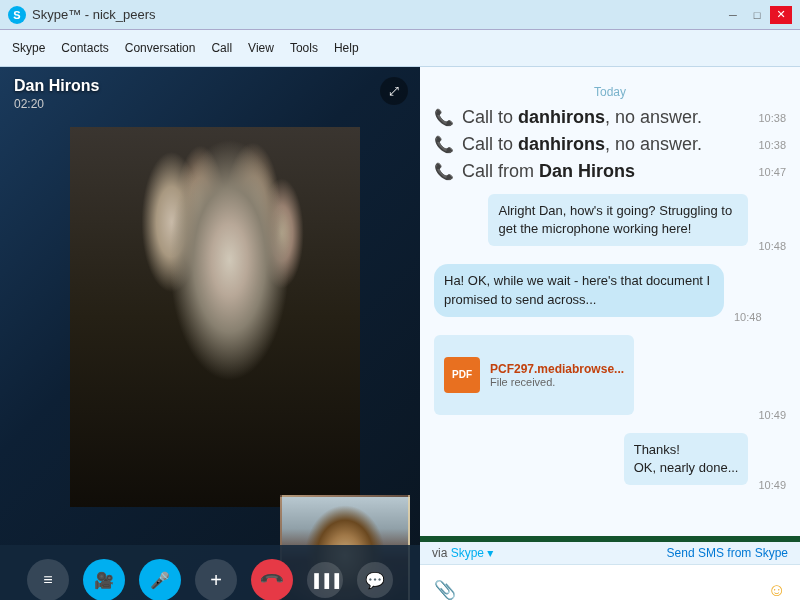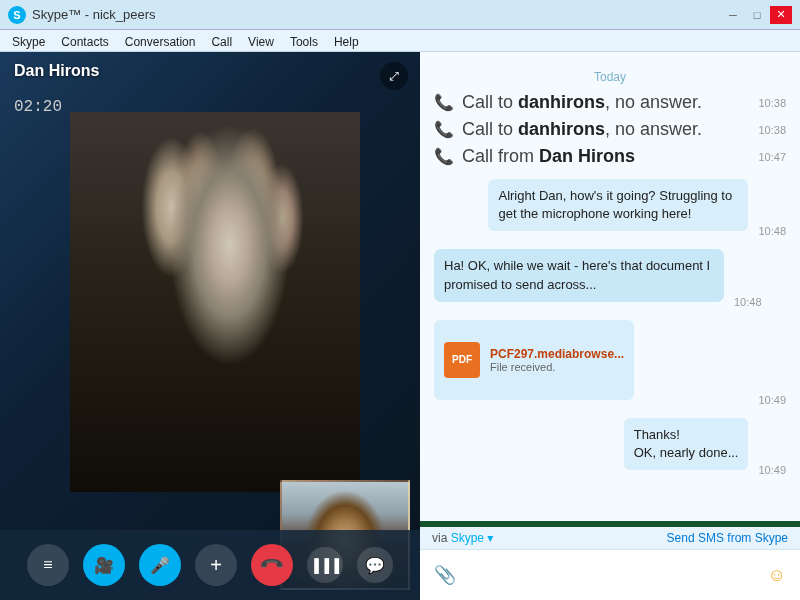--- a/index.html
+++ b/index.html
@@ -19,24 +19,24 @@
     #titlebar .skype-icon-title { width: 18px; height: 18px; background: #00aff0; border-radius: 50%; display: flex; align-items: center; justify-content: center; color: white; font-weight: bold; font-size: 11px; }
     #titlebar .title-text { font-size: 13px; color: #333; }
     #titlebar .win-controls { display: flex; gap: 2px; }
     #titlebar .win-btn { width: 22px; height: 18px; display: flex; align-items: center; justify-content: center; font-size: 11px; cursor: pointer; border: none; }
     #titlebar .win-btn-min { background: #d0e8f5; color: #555; }
     #titlebar .win-btn-max { background: #d0e8f5; color: #555; }
     #titlebar .win-btn-close { background: #e81123; color: white; }
 
     
     #menubar {
-      height: 22px;
+      height: 37px;
       background: #e8f4fd;
       display: flex;
-      align-items: flex-end;
+      align-items: center;
       padding: 0 4px;
       border-bottom: 1px solid #c0d8ea;
     }
     #menubar .menu-item { padding: 2px 8px; font-size: 12px; color: #222; cursor: pointer; }
 
     
     #main { display: flex; height: 548px; }
 
     
     #left-panel {
@@ -48,21 +48,21 @@
     }
 
     
     #call-header {
       position: absolute;
       top: 0; left: 0; right: 0;
       padding: 10px 14px;
       z-index: 10;
     }
     #caller-name { color: white; font-size: 16px; font-weight: 600; text-shadow: 0 1px 3px rgba(0,0,0,0.7); }
-    #call-duration { color: #ccc; font-size: 16px; margin-top: 18px; font-family: Liberation Mono, monospace; }
+    #call-duration { color: #ccc; font-size: 12px; margin-top: 2px; }
     #expand-btn {
       position: absolute;
       top: 10px; right: 12px;
       width: 28px; height: 28px;
       background: rgba(0,0,0,0.4);
       border-radius: 50%;
       display: flex; align-items: center; justify-content: center;
       cursor: pointer;
       color: white;
       font-size: 12px;
@@ -170,21 +170,21 @@
       border-radius: 6px;
       padding: 8px 10px;
       margin: 6px 0 6px 30px;
       position: relative;
       max-width: 260px;
       align-self: flex-end;
       margin-left: auto;
     }
     .chat-bubble-me {
       background: #c8e8f8;
-      border-radius: 7px;
+      border-radius: 14px;
       padding: 8px 10px;
       margin: 6px 0;
       max-width: 290px;
     }
     .bubble-row {
       display: flex;
       align-items: flex-start;
       margin: 6px 0;
     }
     .bubble-row-right {

